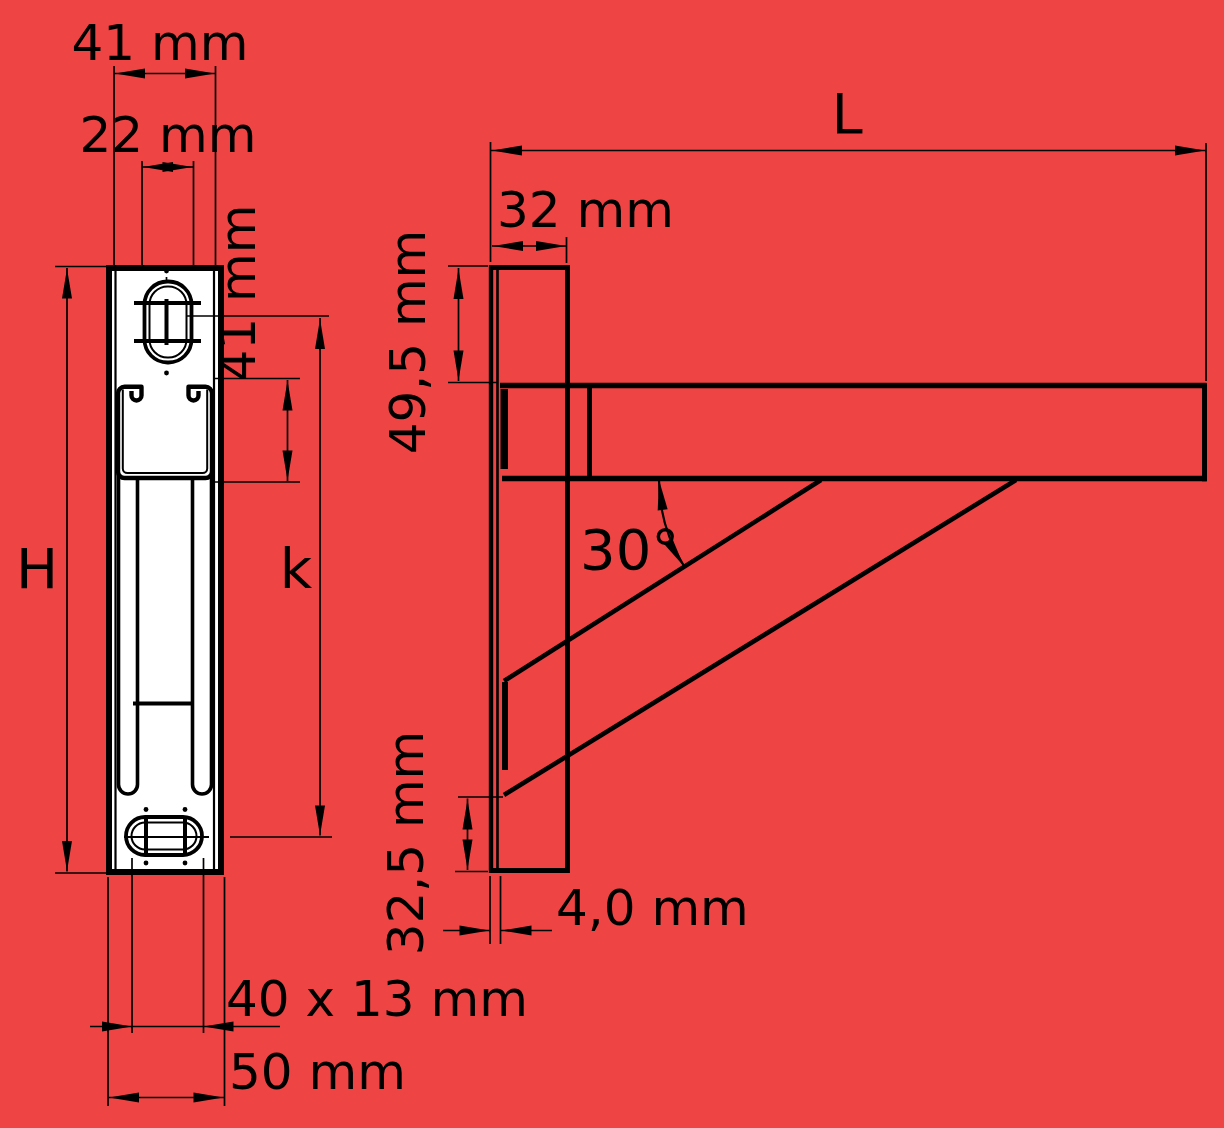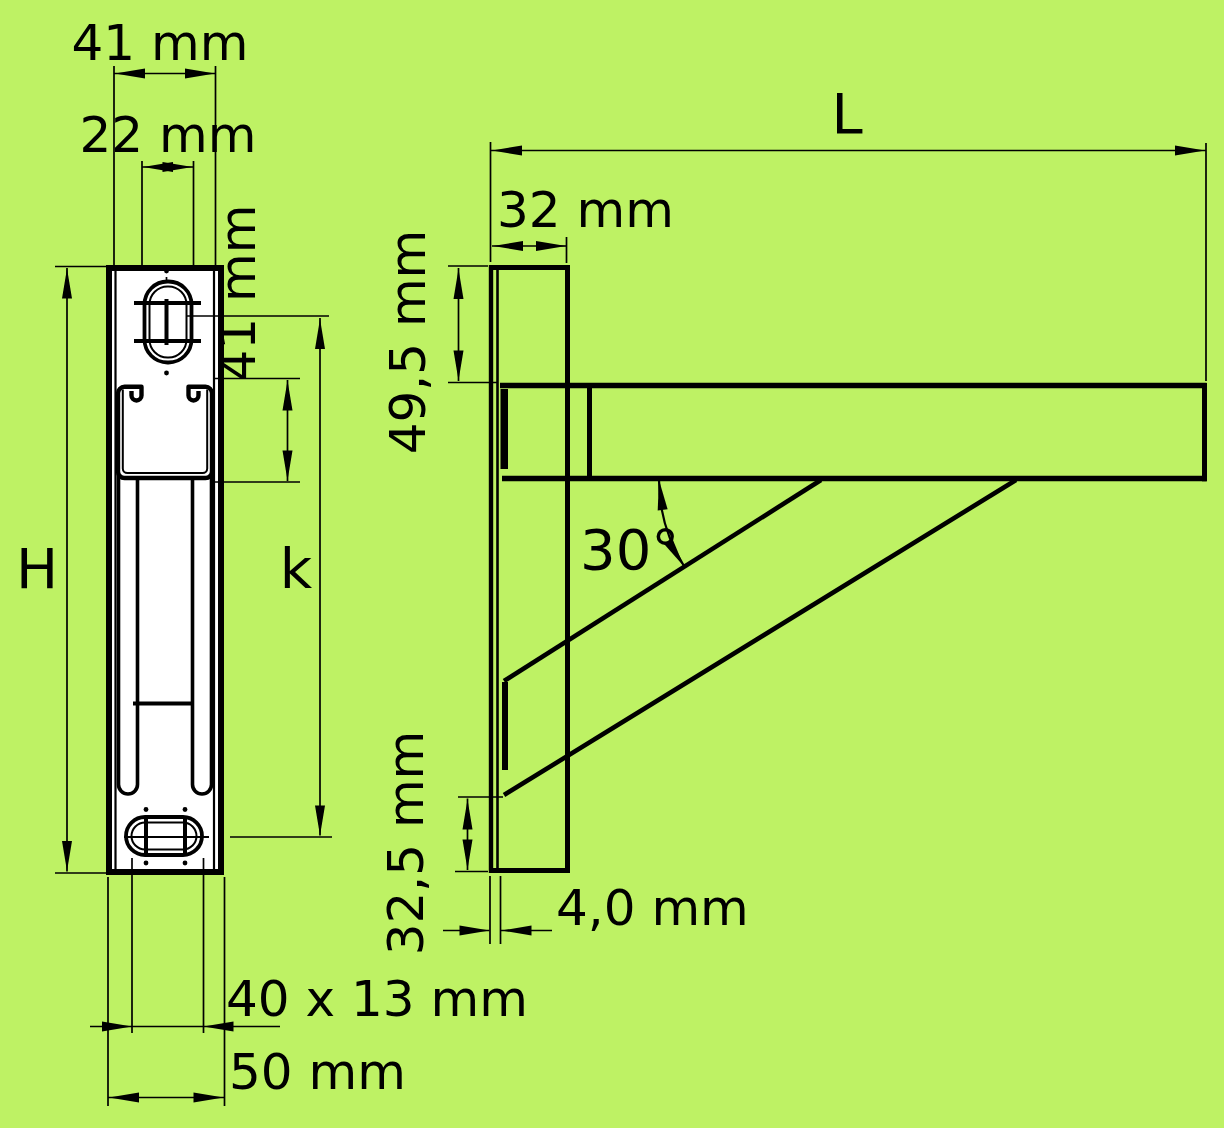--- a/index.html
+++ b/index.html
@@ -1,16 +1,16 @@
 <!DOCTYPE html>
 <html><head>
 <meta charset="utf-8">
 <style>
   html,body{margin:0;padding:0;background:#ffffff;}
-  .stage{position:relative;width:1224px;height:1128px;background:#bef264;overflow:hidden;}
+  .stage{position:relative;width:1224px;height:1128px;background:#ef4444;overflow:hidden;}
   svg{position:absolute;left:0;top:0;}
   text{font-family:"DejaVu Sans","Liberation Sans",sans-serif;fill:#000;}
   .lbl{font-size:50px;}
   .lbl-big{font-size:56px;}
   .thin{stroke:#000;stroke-width:1.7;fill:none;}
   .med{stroke:#000;stroke-width:2.2;fill:none;}
   .mark{stroke:#000;stroke-width:4;fill:none;}
   .thick{stroke:#000;stroke-width:5;fill:none;}
   .outline{stroke:#000;stroke-width:6;fill:#fff;}
   .prof{stroke:#000;stroke-width:4.4;fill:#fff;stroke-linejoin:round;}

